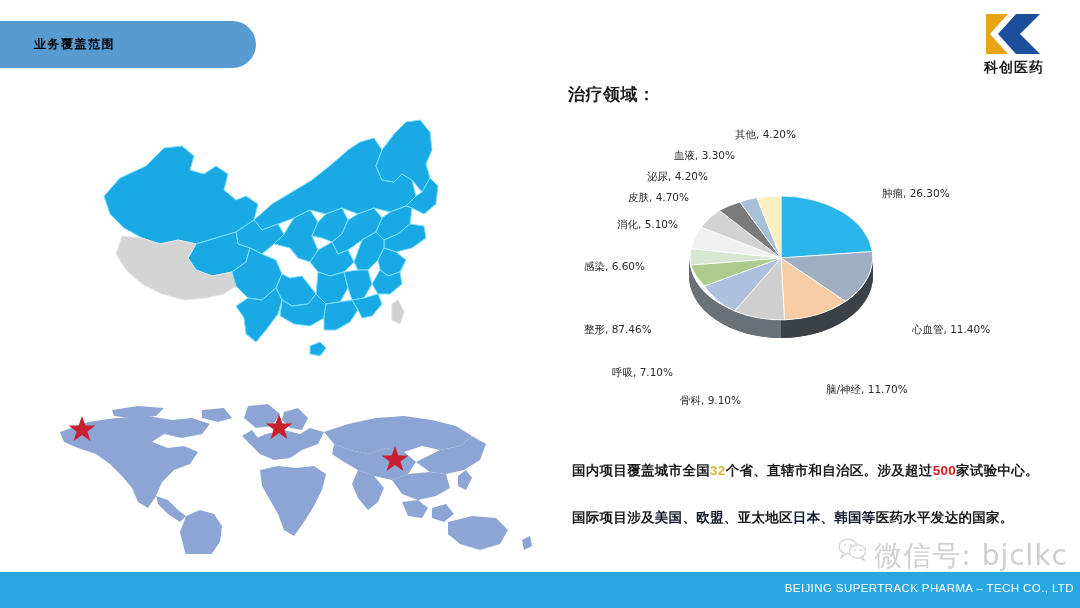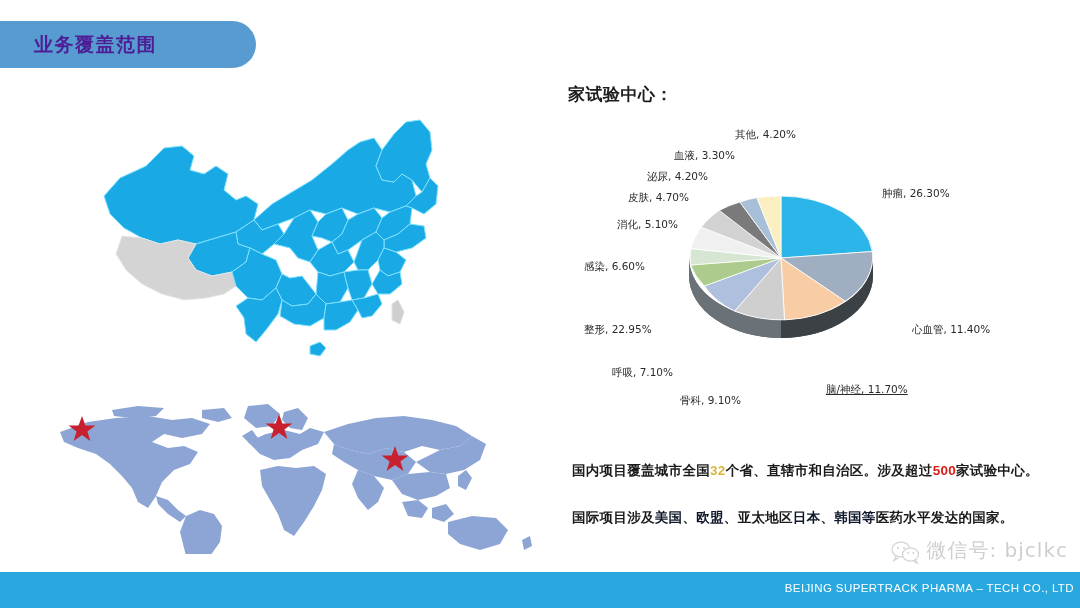--- a/index.html
+++ b/index.html
@@ -12,21 +12,21 @@
   #slide{position:relative;width:1080px;height:608px;background:#fff;overflow:hidden;}
 
   
   .title-pill{
     position:absolute;left:-14px;top:21px;width:270px;height:47px;
     background:#589BD0;
     border-radius:0 26px 26px 0;
     display:flex;align-items:center;
   }
   .title-pill .t{
-    margin-left:48px;color:#4c1d95;font-size:19px;font-weight:bold;
+    margin-left:48px;color:#000000;font-size:12px;font-weight:bold;
     letter-spacing:1.5px;
   }
 
   
   .logo{position:absolute;right:18px;top:12px;width:96px;height:70px;}
   .logo-mark{position:relative;width:60px;height:44px;margin:0 auto;}
   .logo-txt{
     text-align:center;font-size:14px;font-weight:bold;color:#1b1b1b;
     letter-spacing:1px;margin-top:3px;
   }
@@ -56,22 +56,22 @@
   }
   .line1{left:572px;top:462px;text-align:center;}
   .line2{left:572px;top:509px;}
   .hl-gold{color:#D8B740;}
   .hl-red{color:#D91E18;}
   .hl-olive{color:#0f172a;}
 
   
   .watermark{
     position:absolute;right:12px;top:537px;
-    display:flex;align-items:flex-end;gap:7px;
-    color:#cfcfcf;font-size:20px;letter-spacing:1px;
+    display:flex;align-items:flex-start;gap:7px;
+    color:#cfcfcf;font-size:28px;letter-spacing:1px;
     font-family:"DejaVu Sans","Liberation Sans",sans-serif;
   }
 
   
   .footer{
     position:absolute;left:0;bottom:0;width:1080px;height:36px;
     background:#29A8E0;
     padding-left:16px;
   }
   .footer .ft{
@@ -82,20 +82,30 @@
 </style>
 </head>
 <body>
 
 <div id="slide">
 
   <div class="title-pill">
     <span class="t">业务覆盖范围</span>
   </div>
 
+  <div class="logo">
+    <div class="logo-mark">
+      <svg width="60" height="44" viewBox="0 0 60 44">
+        <rect x="2" y="2" width="22" height="40" fill="#E8A317"></rect>
+        <polygon points="24,2 48,2 28,22 48,42 24,42 6,22" fill="#FFFFFF"></polygon>
+        <polygon points="32,2 56,2 36,22 56,42 32,42 14,22" fill="#1C4E9C"></polygon>
+      </svg>
+    </div>
+    <div class="logo-txt">科创医药</div>
+  </div>
 
   <div class="china-map">
     <svg width="360" height="300" viewBox="0 0 360 300">
       <g stroke="#7FE0FF" stroke-width="1" stroke-linejoin="round">
 
         <path d="M18,88 L34,70 L60,58 L78,40 L96,38 L108,48 L104,62 L118,66 L130,58 L142,66 L138,82 L150,92 L160,88 L172,96 L168,112 L150,124 L130,130 L110,136 L92,132 L74,136 L56,130 L38,120 L24,106 Z" fill="#19A9E5"></path>
 
         <path d="M168,112 L186,96 L206,84 L226,72 L246,56 L262,42 L274,34 L288,30 L296,42 L290,58 L296,72 L308,74 L316,66 L326,72 L330,88 L320,98 L304,104 L288,100 L272,106 L256,100 L240,106 L224,102 L208,110 L192,116 L176,122 Z" fill="#19A9E5"></path>
 
         <path d="M296,42 L308,26 L320,14 L334,12 L344,24 L346,42 L340,56 L344,70 L336,84 L326,72 L316,66 L308,74 L296,72 L290,58 Z" fill="#19A9E5"></path>
@@ -177,21 +187,21 @@
       </g>
 
       <g fill="#C8202E">
         <polygon points="30,12 33.4,21.4 43.4,21.4 35.4,27.4 38.4,37 30,31 21.6,37 24.6,27.4 16.6,21.4 26.6,21.4"></polygon>
         <polygon points="227,10 230.4,19.4 240.4,19.4 232.4,25.4 235.4,35 227,29 218.6,35 221.6,25.4 213.6,19.4 223.6,19.4"></polygon>
         <polygon points="343,42 346.4,51.4 356.4,51.4 348.4,57.4 351.4,67 343,61 334.6,67 337.6,57.4 329.6,51.4 339.6,51.4"></polygon>
       </g>
     </svg>
   </div>
 
-  <div class="chart-title">家试验中心：</div>
+  <div class="chart-title">治疗领域：</div>
 
   <div class="pie-wrap">
     <svg width="520" height="300" viewBox="0 0 520 300">
       <defs>
         <linearGradient id="shade" x1="0" y1="0" x2="0" y2="1">
           <stop offset="0%" stop-color="#000" stop-opacity="0.38"></stop>
           <stop offset="100%" stop-color="#000" stop-opacity="0.62"></stop>
         </linearGradient>
       </defs>
 
@@ -229,24 +239,24 @@
       </g>
     </svg>
 
     
     <span class="pie-label" style="left:175px;top:10px;">其他, 4.20%</span>
     <span class="pie-label" style="left:114px;top:31px;">血液, 3.30%</span>
     <span class="pie-label" style="left:87px;top:52px;">泌尿, 4.20%</span>
     <span class="pie-label" style="left:68px;top:73px;">皮肤, 4.70%</span>
     <span class="pie-label" style="left:57px;top:100px;">消化, 5.10%</span>
     <span class="pie-label" style="left:24px;top:142px;">感染, 6.60%</span>
-    <span class="pie-label" style="left:24px;top:205px;">整形, 22.95%</span>
+    <span class="pie-label" style="left:24px;top:205px;">整形, 87.46%</span>
     <span class="pie-label" style="left:52px;top:248px;">呼吸, 7.10%</span>
     <span class="pie-label" style="left:120px;top:276px;">骨科, 9.10%</span>
-    <span class="pie-label" style="left:266px;top:265px;text-decoration:underline;">脑/神经, 11.70%</span>
+    <span class="pie-label" style="left:266px;top:265px;">脑/神经, 11.70%</span>
     <span class="pie-label" style="left:352px;top:205px;">心血管, 11.40%</span>
     <span class="pie-label" style="left:322px;top:69px;">肿瘤, 26.30%</span>
   </div>
 
   <div class="body-line line1">
     <span>国内项目覆盖城市全国</span><span class="hl-gold">32</span><span>个省、直辖市和自治区。涉及超过</span><span class="hl-red">500</span><span>家试验中心。</span>
   </div>
 
   <div class="body-line line2">
     <span>国际项目涉及</span><span class="hl-olive">美国</span><span>、</span><span class="hl-olive">欧盟</span><span>、亚太地区</span><span class="hl-olive">日本</span><span>、</span><span class="hl-olive">韩国等</span><span>医药水平发达的国家。</span>

